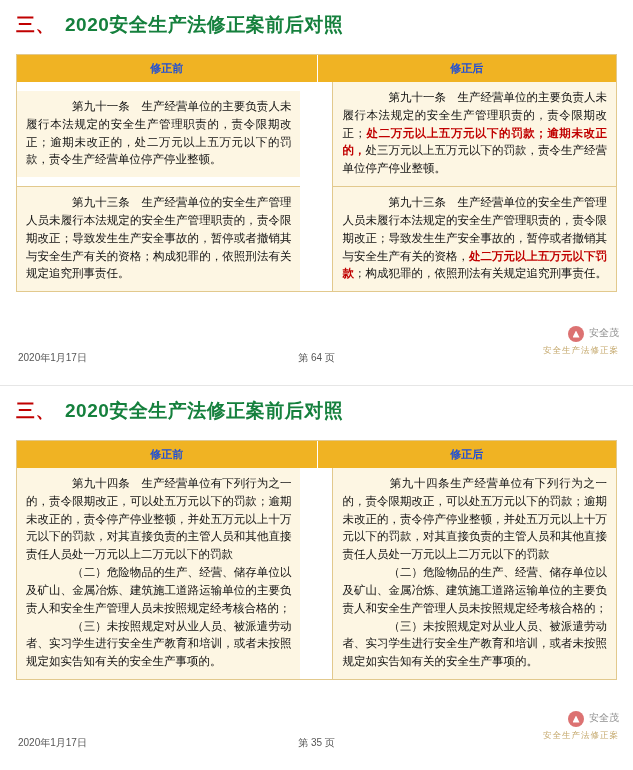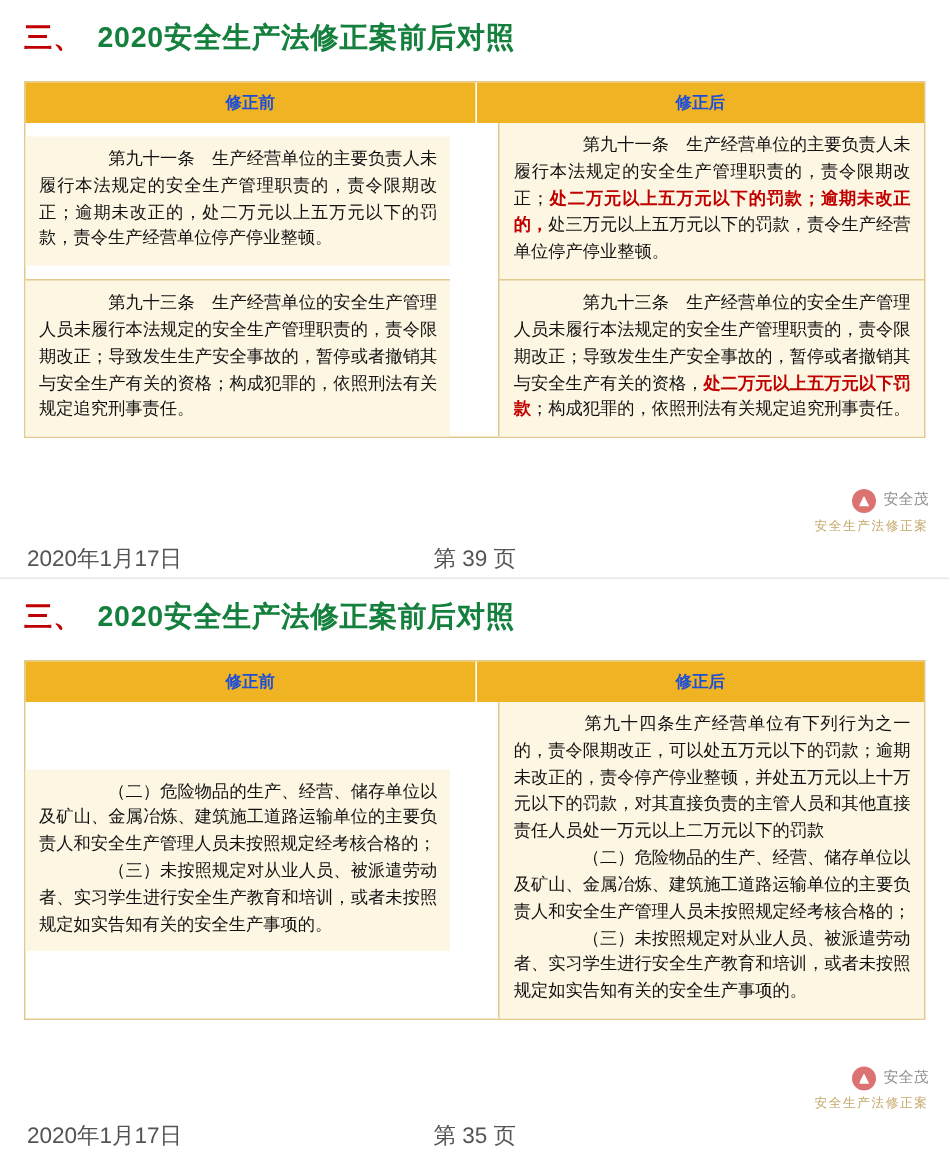--- a/index.html
+++ b/index.html
@@ -93,23 +93,23 @@
     margin: 0;
   }
   .hl {
     color: #c00000;
     font-weight: bold;
   }
   .footer {
     position: absolute;
     left: 0;
     right: 0;
-    bottom: 8px;
+    bottom: 20px;
     height: 14px;
-    font-size: 15px;
+    font-size: 10px;
     color: #555;
   }
   .footer .date {
     position: absolute;
     left: 18px;
     top: 0;
   }
   .footer .page {
     position: absolute;
     left: 50%;
@@ -194,36 +194,37 @@
       </div>
       <div class="wm">
         <div class="wm-top">
           <div class="wm-logo"></div>
           <div class="wm-name">安全茂</div>
         </div>
         <div class="wm-sub">安全生产法修正案</div>
       </div>
       <div class="footer">
         <div class="date">2020年1月17日</div>
-        <div class="page">第 39 页</div>
+        <div class="page">第 64 页</div>
       </div>
     </div>
     <div class="slide">
       <div class="slide-title">
         <span class="num">三、</span>
         <span class="txt">2020安全生产法修正案前后对照</span>
       </div>
       <div class="title-rule"></div>
       <div class="table-wrap">
         <div class="thead">
           <div class="th">修正前</div>
           <div class="th">修正后</div>
         </div>
         <div class="trow">
           <div class="td">
+            <p class="indent"><span>　　第九十四条　生产经营单位有下列行为之一的，责令限期改正，可以处五万元以下的罚款；逾期未改正的，责令停产停业整顿，并处五万元以上十万元以下的罚款，对其直接负责的主管人员和其他直接责任人员处一万元以上二万元以下的罚款</span></p>
             <p class="indent"><span>　　（二）危险物品的生产、经营、储存单位以及矿山、金属冶炼、建筑施工道路运输单位的主要负责人和安全生产管理人员未按照规定经考核合格的；</span></p>
             <p class="indent"><span>　　（三）未按照规定对从业人员、被派遣劳动者、实习学生进行安全生产教育和培训，或者未按照规定如实告知有关的安全生产事项的。</span></p>
           </div>
           <div class="td">
             <p class="indent"><span>　　第九十四条生产经营单位有下列行为之一的，责令限期改正，可以处五万元以下的罚款；逾期未改正的，责令停产停业整顿，并处五万元以上十万元以下的罚款，对其直接负责的主管人员和其他直接责任人员处一万元以上二万元以下的罚款</span></p>
             <p class="indent"><span>　　（二）危险物品的生产、经营、储存单位以及矿山、金属冶炼、建筑施工道路运输单位的主要负责人和安全生产管理人员未按照规定经考核合格的；</span></p>
             <p class="indent"><span>　　（三）未按照规定对从业人员、被派遣劳动者、实习学生进行安全生产教育和培训，或者未按照规定如实告知有关的安全生产事项的。</span></p>
           </div>
         </div>
       </div>

